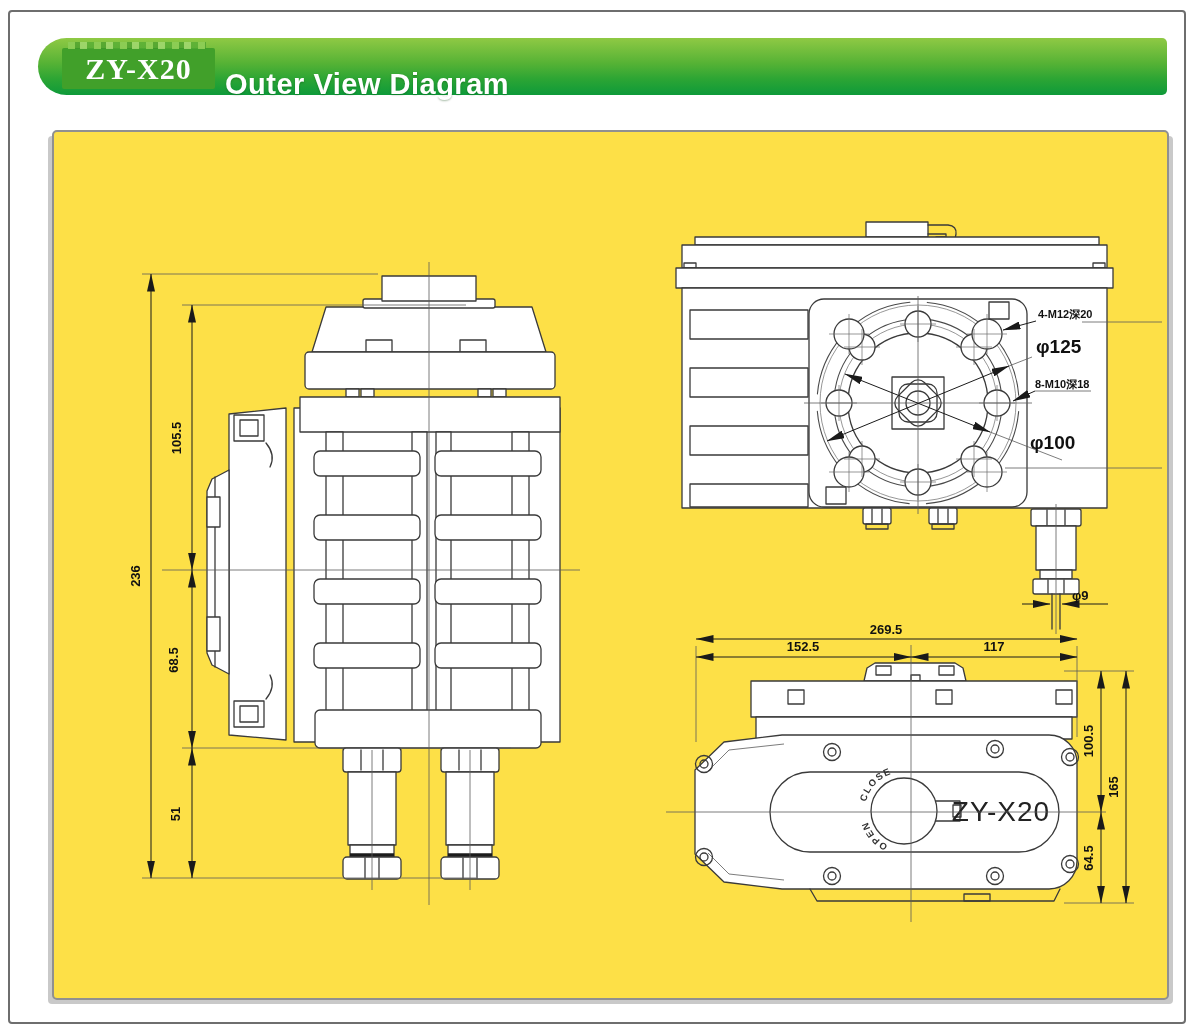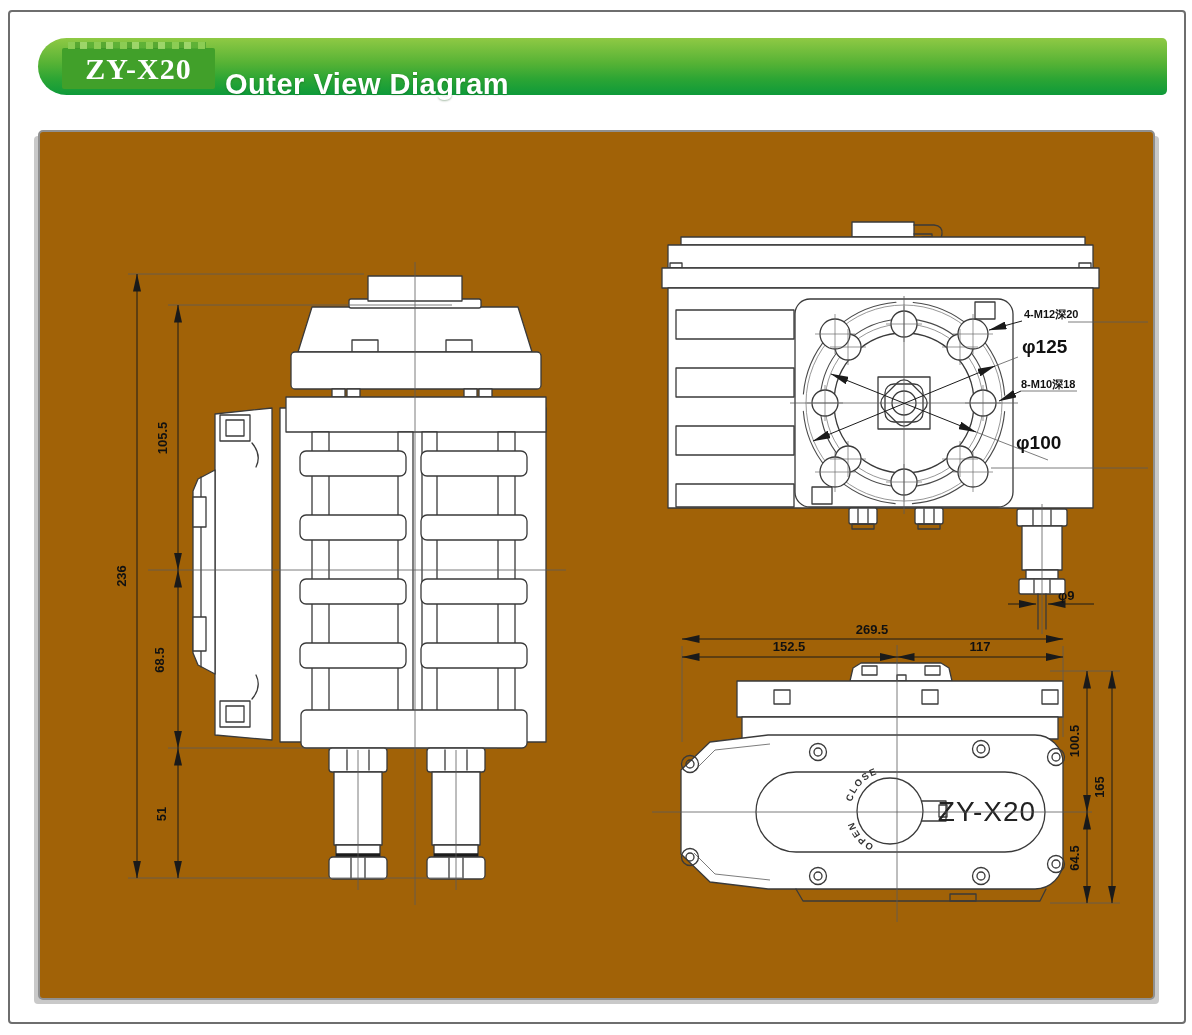--- a/index.html
+++ b/index.html
@@ -16,22 +16,22 @@
               background:#41a02a;border-radius:2px;
               display:flex;align-items:center;justify-content:center;}
   #model-chip::before{content:"";position:absolute;left:6px;top:-6px;width:138px;height:7px;
               background:repeating-linear-gradient(90deg,rgba(140,205,85,.95) 0 7px,rgba(60,150,40,.6) 7px 12px,rgba(160,215,110,.9) 12px 19px,rgba(80,170,50,.7) 19px 26px);}
   #model-chip .model-text{color:#ffffff;font-family:"Liberation Serif",serif;font-weight:bold;
               font-size:30px;letter-spacing:1px;line-height:1;}
   #banner-title{position:absolute;left:187px;top:18px;height:57px;display:flex;align-items:center;
               color:#ffffff;font-weight:bold;font-size:29px;letter-spacing:0.5px;
               text-shadow:0 1px 2px rgba(0,60,0,.35);}
   
-  #content-box{position:absolute;left:38px;top:130px;width:1113px;height:866px;
-              border:2px solid #909090;border-radius:5px;background:#a16207;
+  #content-box{position:absolute;left:52px;top:130px;width:1113px;height:866px;
+              border:2px solid #909090;border-radius:5px;background:#fde047;
               box-shadow:-5px 5px 0 -1px #c9c9c9,5px 5px 0 -1px #c9c9c9;}
   
   .ol{fill:none;stroke:#3a3a3a;stroke-width:1.3;stroke-linejoin:round;stroke-linecap:round;}
   .olf{fill:#ffffff;stroke:#3a3a3a;stroke-width:1.3;stroke-linejoin:round;}
   .tl{fill:none;stroke:#5a5a5a;stroke-width:0.8;}
   .tl2{fill:none;stroke:#6a6a6a;stroke-width:0.7;}
   .thick{fill:none;stroke:#1c1c1c;stroke-width:3.5;}
   .dim{fill:none;stroke:#1a1a1a;stroke-width:1;marker-start:url(#ah);marker-end:url(#ah);}
   .dime{fill:none;stroke:#1a1a1a;stroke-width:1;marker-end:url(#ah);}
   .dt{font-family:"Liberation Sans",sans-serif;font-weight:bold;font-size:13px;fill:#111111;}

